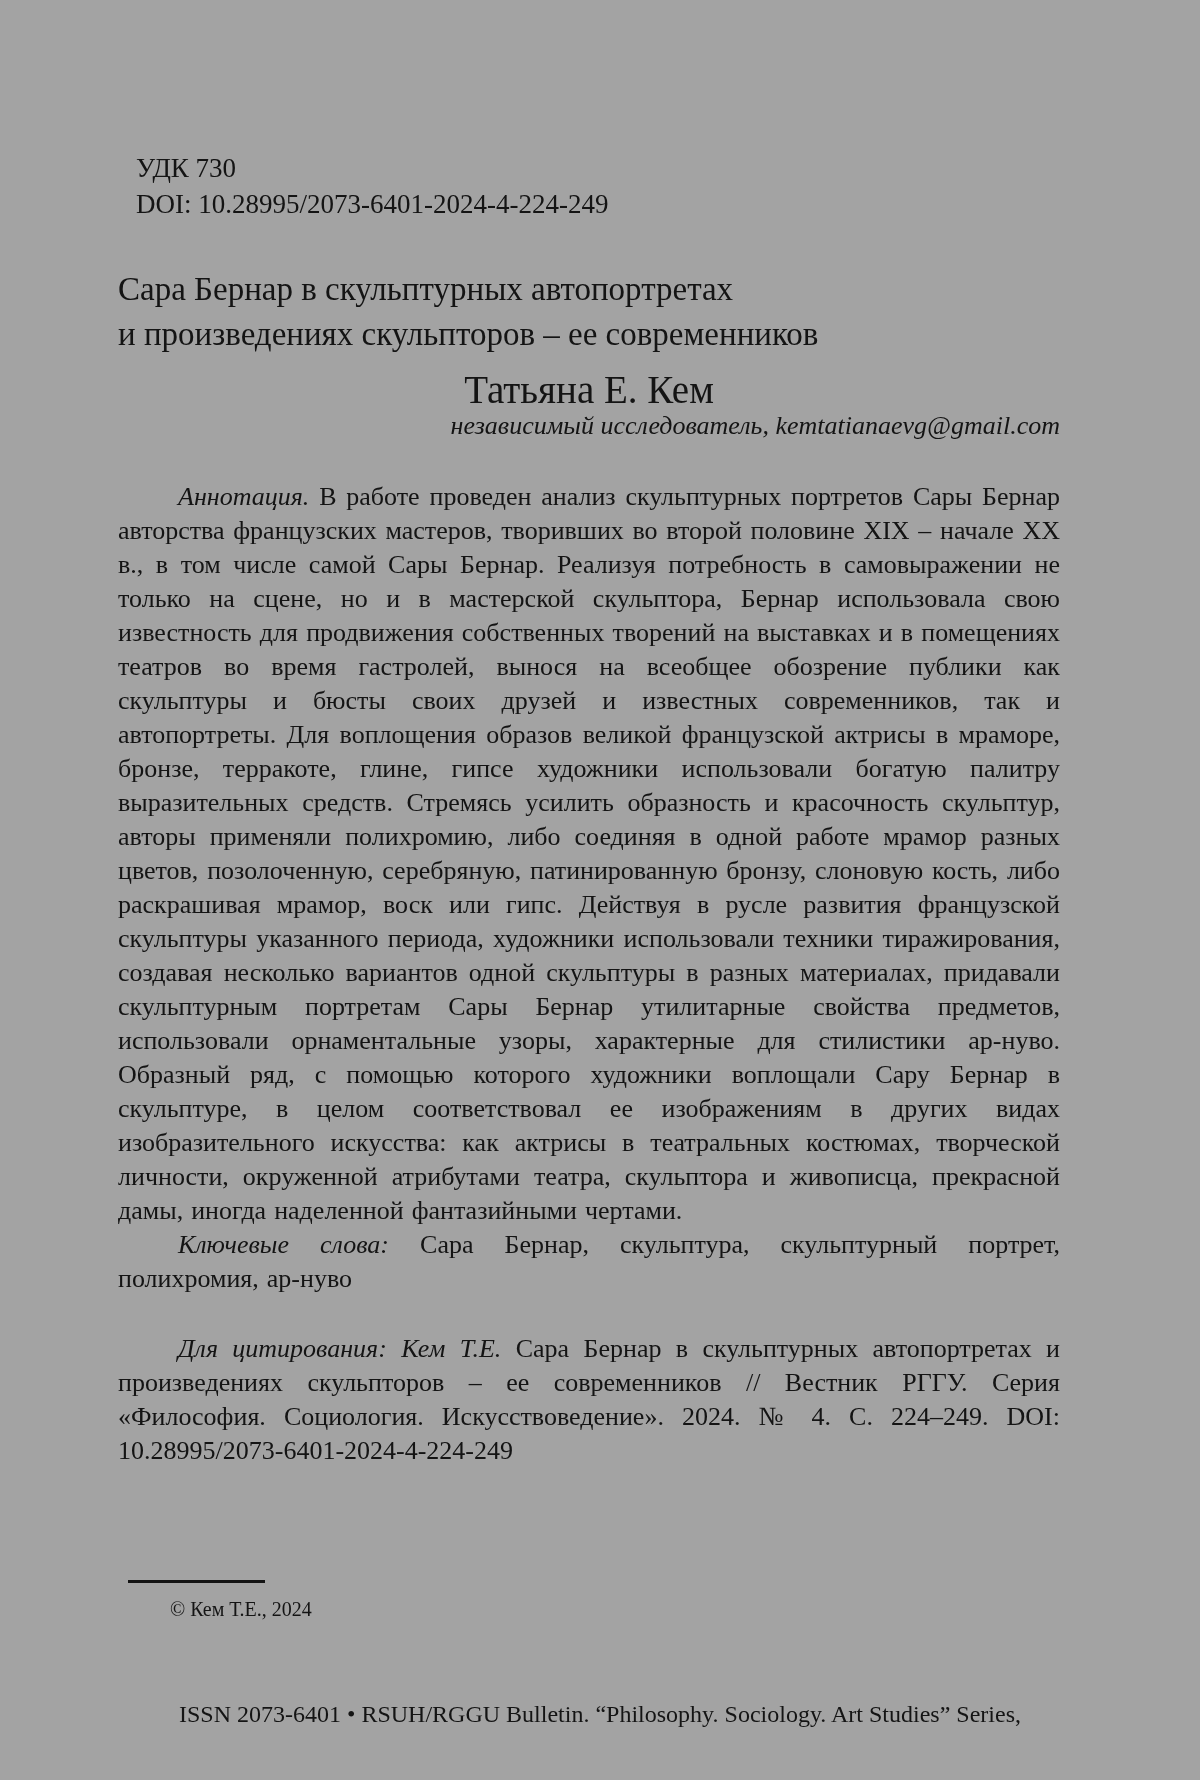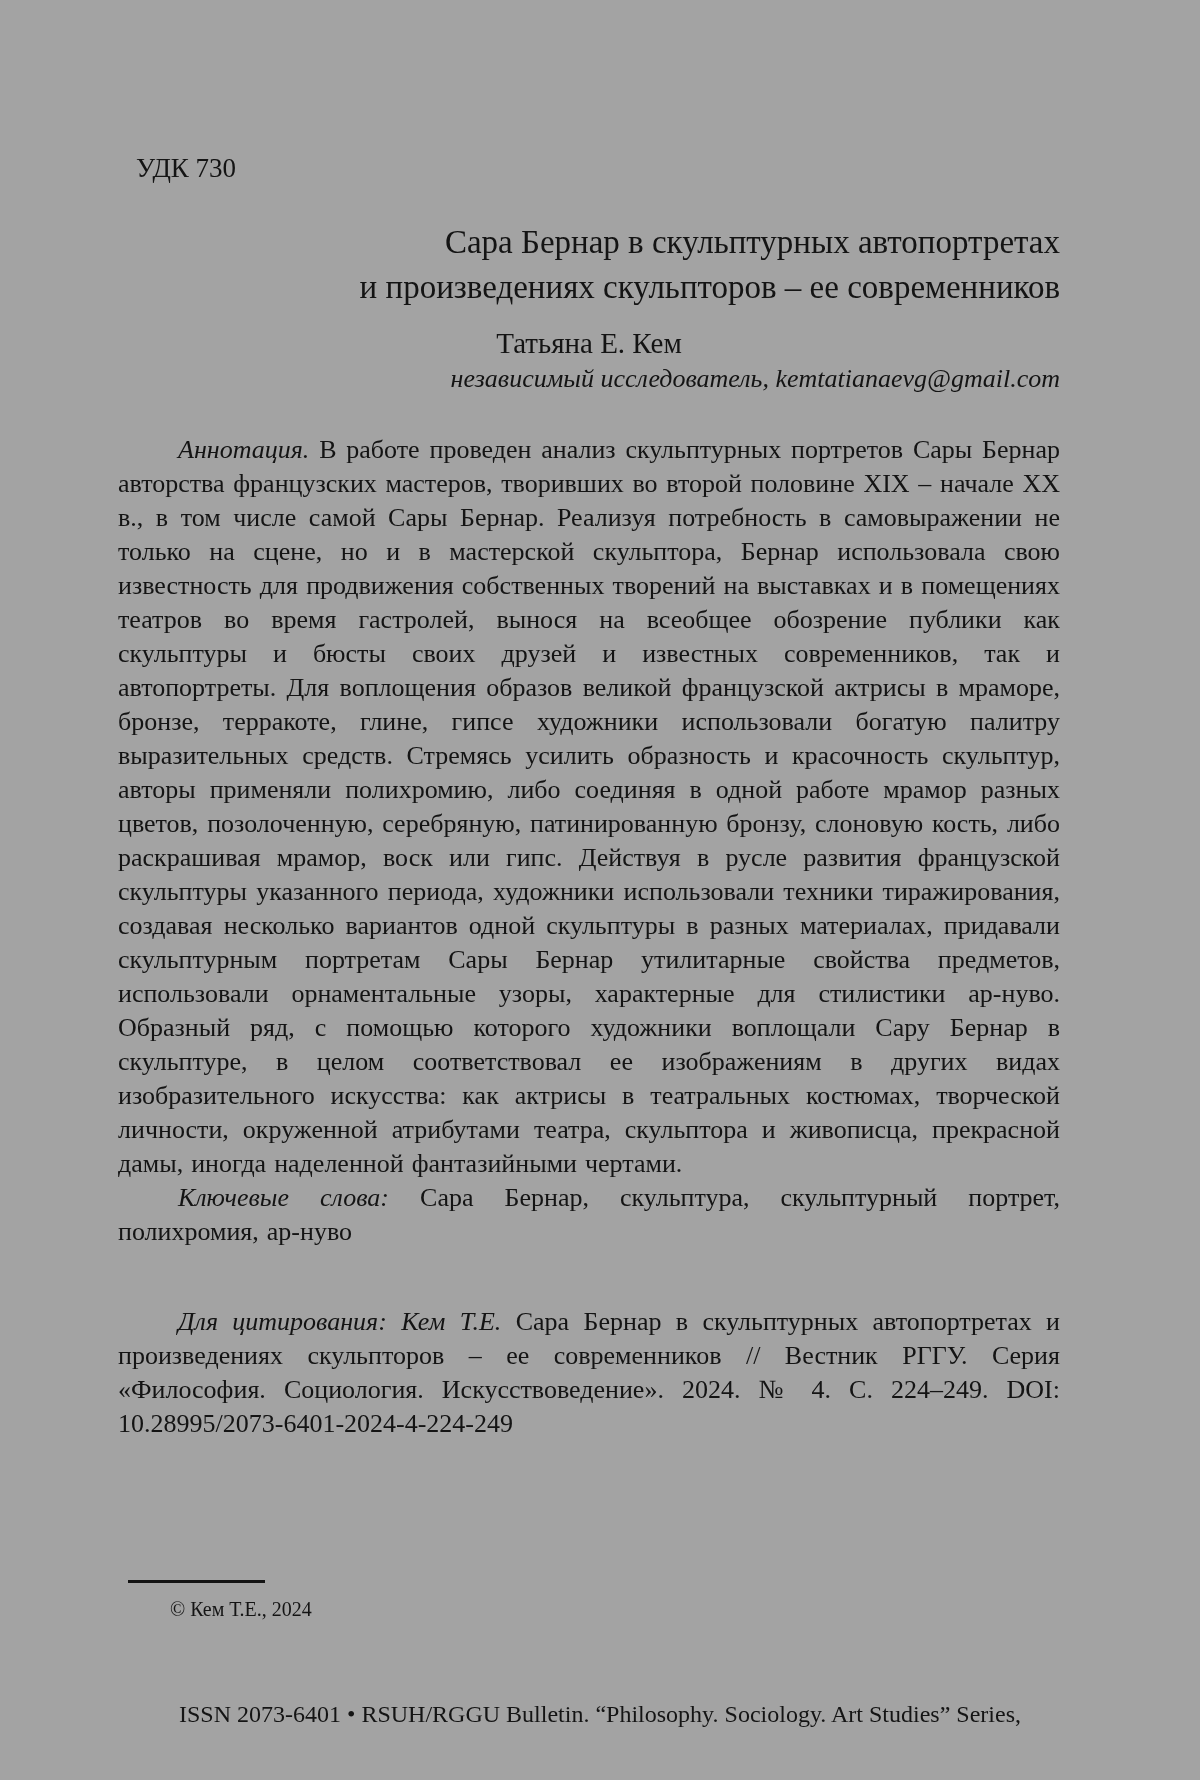--- a/index.html
+++ b/index.html
@@ -23,48 +23,48 @@
     left: 118px;
     top: 150px;
     width: 942px;
   }
   .meta {
     margin-left: 18px;
     font-size: 27px;
     line-height: 36px;
   }
   .article-title {
-    margin-top: 34px;
-    text-align: right;
+    margin-top: 45px;
+    text-align: left;
     font-size: 33px;
     line-height: 45px;
     font-weight: normal;
   }
   .author-name {
     margin-top: 15px;
     text-align: center;
-    font-size: 29px;
+    font-size: 39px;
     line-height: 36px;
   }
   .affiliation {
     margin-top: 2px;
     text-align: right;
     font-size: 26px;
     line-height: 32px;
     font-style: italic;
   }
   p.body-par {
     font-size: 26px;
     line-height: 34px;
     text-align: justify;
     text-indent: 60px;
     word-spacing: 1.5px;
   }
   .abstract-par { margin-top: 38px; }
-  .citation-par { margin-top: 56px; }
+  .citation-par { margin-top: 36px; }
   .footnote-rule {
     position: absolute;
     left: 128px;
     top: 1580px;
     width: 137px;
     height: 3px;
     background: #141414;
   }
   .copyright-line {
     position: absolute;
@@ -87,20 +87,21 @@
 </style>
 </head>
 <body>
 
 <div class="page">
 
   <div class="content">
 
     <header class="meta">
       <div>УДК 730</div>
+      <div>DOI: 10.28995/2073-6401-2024-4-224-249</div>
     </header>
 
     <h1 class="article-title"><span>Сара Бернар в скульптурных автопортретах</span><br><span>и произведениях скульпторов – ее современников</span></h1>
 
     <div class="author-name">Татьяна Е. Кем</div>
 
     <div class="affiliation">независимый исследователь, kemtatianaevg@gmail.com</div>
 
     <p class="body-par abstract-par"><em>Аннотация.</em> <span>В работе проведен анализ скульптурных портретов Сары Бернар авторства французских мастеров, творивших во второй половине XIX – начале XX в., в том числе самой Сары Бернар. Реализуя потребность в самовыражении не только на сцене, но и в мастерской скульптора, Бернар использовала свою известность для продвижения собственных творений на выставках и в помещениях театров во время гастролей, вынося на всеобщее обозрение публики как скульптуры и бюсты своих друзей и известных современников, так и автопортреты. Для воплощения образов великой французской актрисы в мраморе, бронзе, терракоте, глине, гипсе художники использовали богатую палитру выразительных средств. Стремясь усилить образность и красочность скульптур, авторы применяли полихромию, либо соединяя в одной работе мрамор разных цветов, позолоченную, серебряную, патинированную бронзу, слоновую кость, либо раскрашивая мрамор, воск или гипс. Действуя в русле развития французской скульптуры указанного периода, художники использовали техники тиражирования, создавая несколько вариантов одной скульптуры в разных материалах, придавали скульптурным портретам Сары Бернар утилитарные свойства предметов, использовали орнаментальные узоры, характерные для стилистики ар-нуво. Образный ряд, с помощью которого художники воплощали Сару Бернар в скульптуре, в целом соответствовал ее изображениям в других видах изобразительного искусства: как актрисы в театральных костюмах, творческой личности, окруженной атрибутами театра, скульптора и живописца, прекрасной дамы, иногда наделенной фантазийными чертами.</span></p>
 

